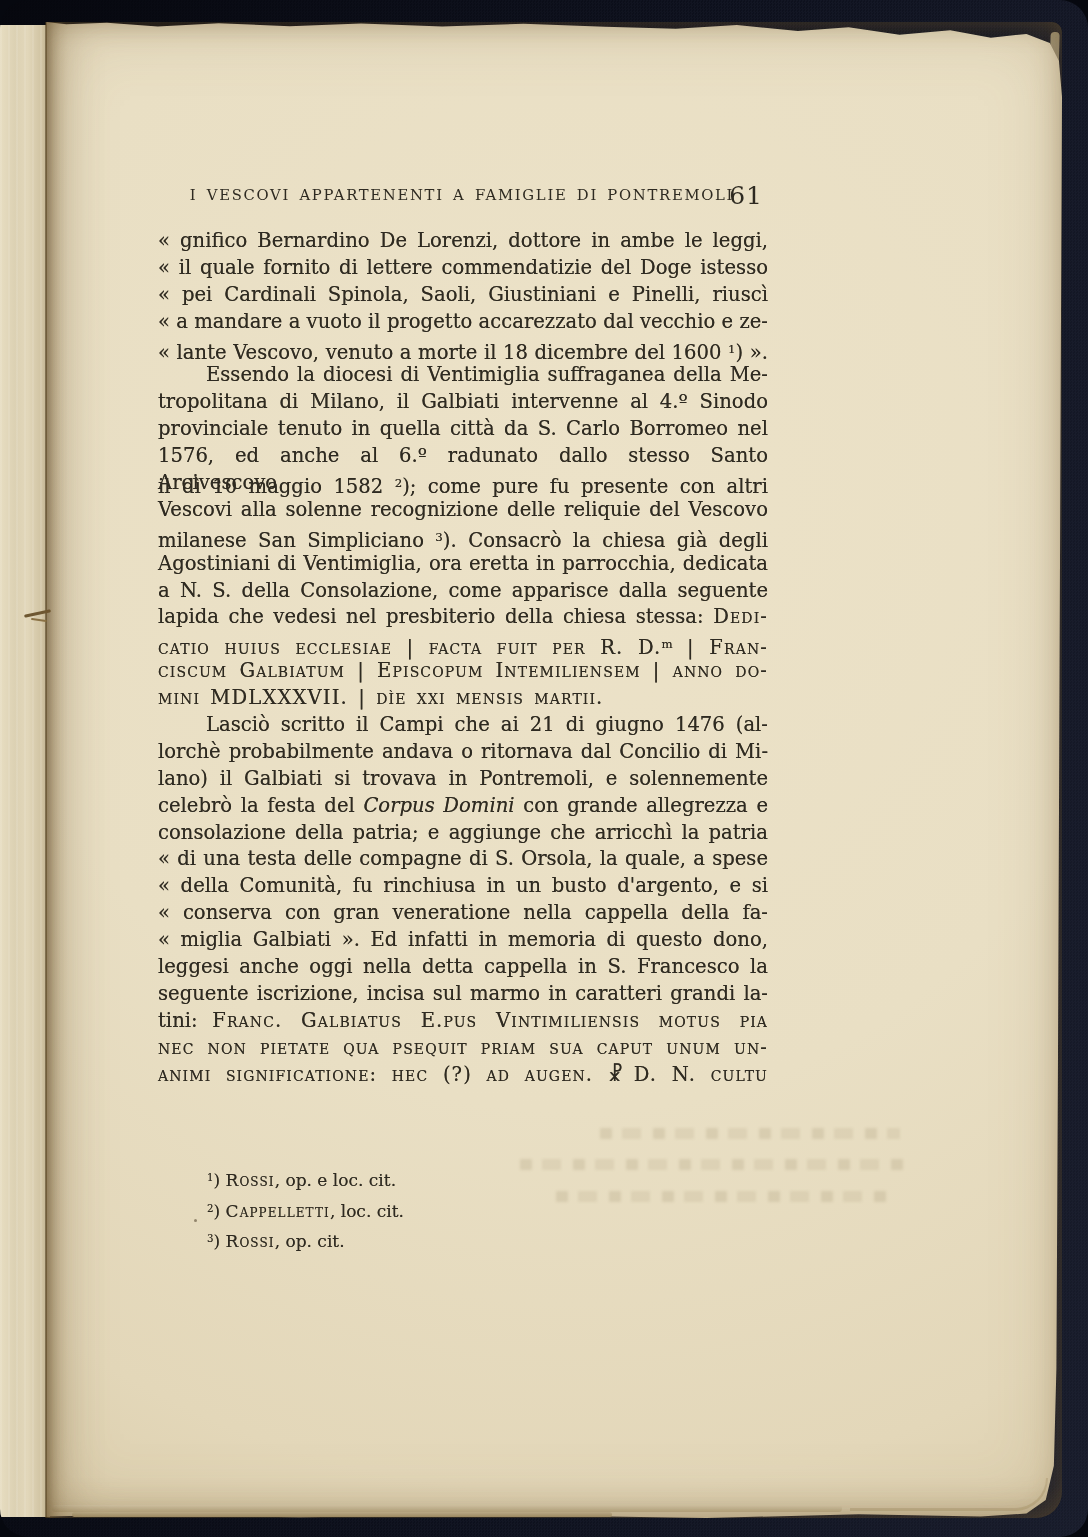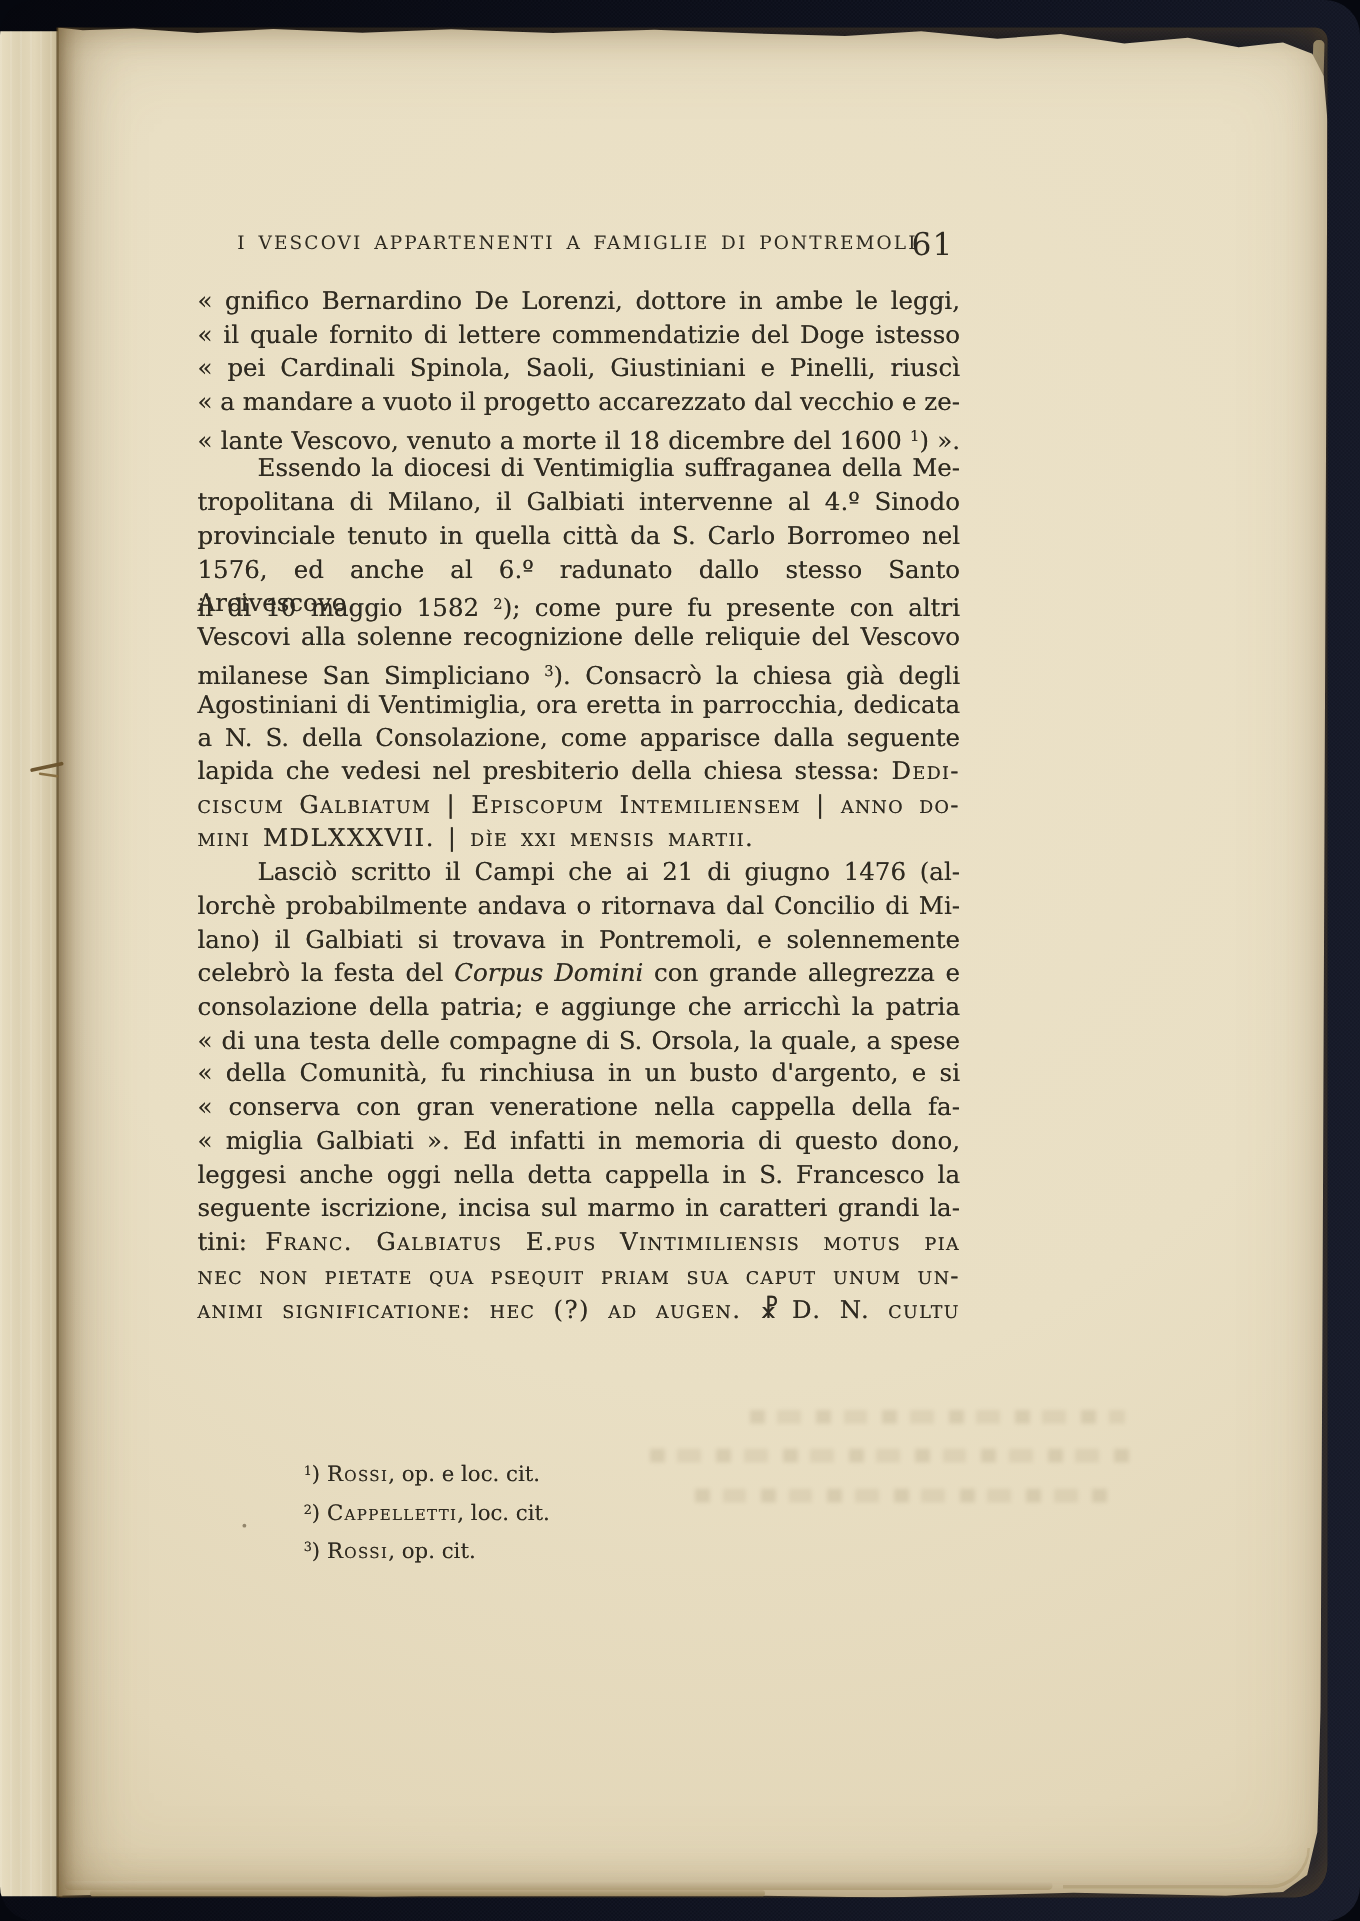--- a/index.html
+++ b/index.html
@@ -57,21 +57,21 @@
     text-shadow:0 0 .5px rgba(56,48,34,.7); }
   .bline { height:26.9px; line-height:26.9px; text-align:justify; text-align-last:justify; }
   .bline.flush { text-align-last:left; }
   .bline.indent { text-indent:48px; }
   .seg-n {}
   .seg-i { font-style:italic; }
   .seg-sc { font-variant-caps:small-caps; letter-spacing:1.1px; word-spacing:3px; }
   .seg-sup { font-size:60%; vertical-align:6px; letter-spacing:0; }
   .footnotes { position:absolute; left:207px; top:1164px; width:460px; z-index:5; font-size:17px; color:#2e2a21;
     text-shadow:0 0 .5px rgba(56,48,34,.6); }
-  .fline { line-height:28.6px; text-align:left;margin-left:36px; }
+  .fline { line-height:28.6px; text-align:left; }
   .footnotes .seg-sup { vertical-align:5px; }
   .speck { position:absolute; left:194px; top:1219px; width:3px; height:3px; border-radius:50%; background:#5a4c35; opacity:.6; z-index:5; }
   
   .bleed { position:absolute; height:11px; z-index:4; filter:blur(1.8px); opacity:.42; pointer-events:none;
     background:repeating-linear-gradient(90deg, rgba(118,100,62,.34) 0 12px, rgba(118,100,62,0) 12px 22px, rgba(118,100,62,.24) 22px 41px, rgba(118,100,62,0) 41px 53px); }
   .bleed1 { left:600px; top:1128px; width:300px; }
   .bleed2 { left:520px; top:1159px; width:390px; }
   .bleed3 { left:556px; top:1191px; width:330px; }
 </style>
 </head>
@@ -109,20 +109,21 @@
       <div class="bline indent"><span class="seg-n">Essendo la diocesi di Ventimiglia suffraganea della Me-</span></div>
       <div class="bline"><span class="seg-n">tropolitana di Milano, il Galbiati intervenne al 4.º Sinodo</span></div>
       <div class="bline"><span class="seg-n">provinciale tenuto in quella città da S. Carlo Borromeo nel</span></div>
       <div class="bline"><span class="seg-n">1576, ed anche al 6.º radunato dallo stesso Santo Arcivescovo</span></div>
       <div class="bline"><span class="seg-n">il dì 10 maggio 1582 </span><span class="seg-sup">2</span><span class="seg-n">); come pure fu presente con altri</span></div>
       <div class="bline"><span class="seg-n">Vescovi alla solenne recognizione delle reliquie del Vescovo</span></div>
       <div class="bline"><span class="seg-n">milanese San Simpliciano </span><span class="seg-sup">3</span><span class="seg-n">). Consacrò la chiesa già degli</span></div>
       <div class="bline"><span class="seg-n">Agostiniani di Ventimiglia, ora eretta in parrocchia, dedicata</span></div>
       <div class="bline"><span class="seg-n">a N. S. della Consolazione, come apparisce dalla seguente</span></div>
       <div class="bline"><span class="seg-n">lapida che vedesi nel presbiterio della chiesa stessa: </span><span class="seg-sc">Dedi-</span></div>
+      <div class="bline"><span class="seg-sc">catio huius ecclesiae | facta fuit per R. D.</span><span class="seg-sup">m</span><span class="seg-sc"> | Fran-</span></div>
       <div class="bline"><span class="seg-sc">ciscum Galbiatum | Episcopum Intemiliensem | anno do-</span></div>
       <div class="bline flush"><span class="seg-sc">mini MDLXXXVII. | dìe xxi mensis martii.</span></div>
       <div class="bline indent"><span class="seg-n">Lasciò scritto il Campi che ai 21 di giugno 1476 (al-</span></div>
       <div class="bline"><span class="seg-n">lorchè probabilmente andava o ritornava dal Concilio di Mi-</span></div>
       <div class="bline"><span class="seg-n">lano) il Galbiati si trovava in Pontremoli, e solennemente</span></div>
       <div class="bline"><span class="seg-n">celebrò la festa del </span><span class="seg-i">Corpus Domini</span><span class="seg-n"> con grande allegrezza e</span></div>
       <div class="bline"><span class="seg-n">consolazione della patria; e aggiunge che arricchì la patria</span></div>
       <div class="bline"><span class="seg-n">« di una testa delle compagne di S. Orsola, la quale, a spese</span></div>
       <div class="bline"><span class="seg-n">« della Comunità, fu rinchiusa in un busto d'argento, e si</span></div>
       <div class="bline"><span class="seg-n">« conserva con gran veneratione nella cappella della fa-</span></div>

